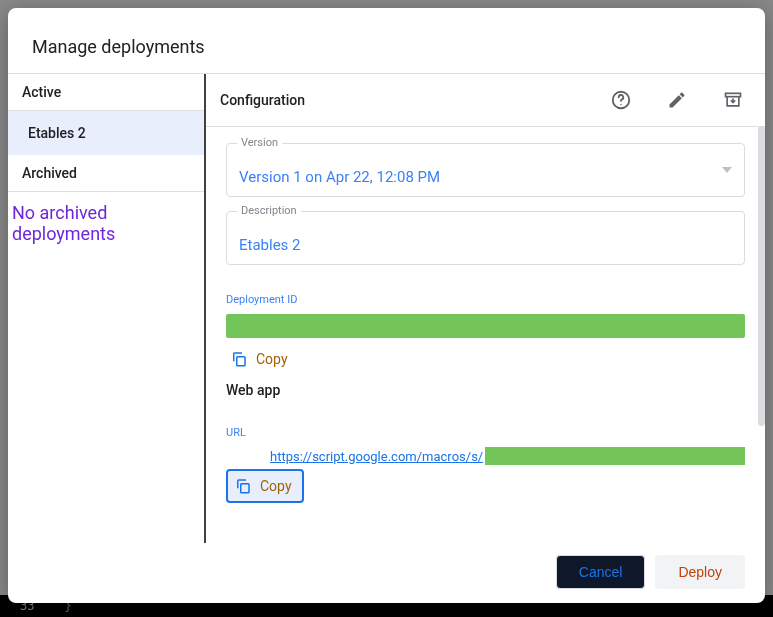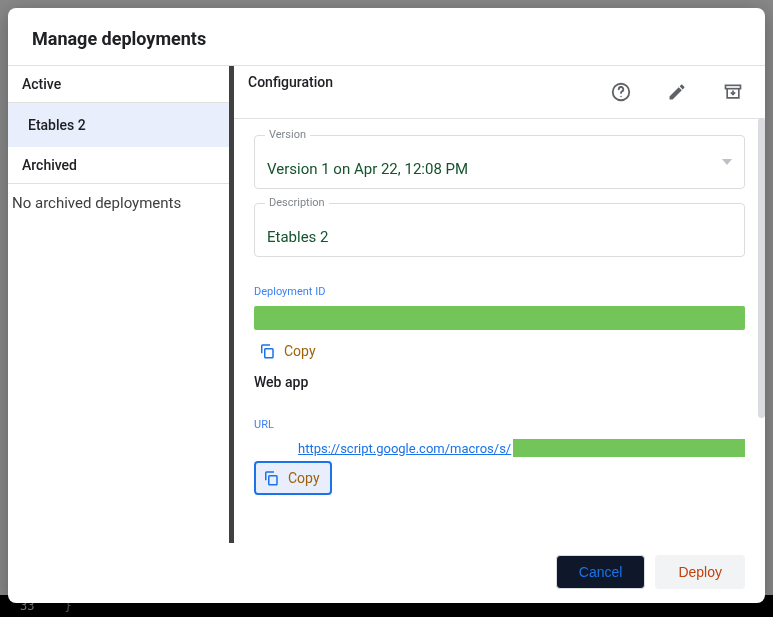--- a/index.html
+++ b/index.html
@@ -35,31 +35,32 @@
       display: flex;
       flex-direction: column;
       overflow: hidden;
     }
     .dialog-header {
       padding: 20px 24px 16px 24px;
       border-bottom: 1px solid #e0e0e0;
     }
     .dialog-title {
       font-size: 18px;
-      font-weight: 700;
-      color: #202124;
+      font-weight: 400;
+      color: #202124;
+      margin-top: 8px;
     }
     .dialog-body {
       flex: 1;
       display: flex;
       min-height: 0;
     }
     .sidebar {
-      width: 226px;
-      border-right: 5px solid #404040;
+      width: 198px;
+      border-right: 2px solid #404040;
       overflow-y: auto;
     }
     .side-section-title {
       padding: 10px 14px;
       font-size: 14px;
       font-weight: 500;
       color: #202124;
       border-bottom: 1px solid #e0e0e0;
     }
     .side-item {
@@ -67,32 +68,33 @@
       font-size: 14px;
       color: #202124;
       cursor: pointer;
     }
     .side-item.selected {
       background: #e8eefc;
       font-weight: 500;
     }
     .side-empty {
       padding: 10px 4px;
-      font-size: 15px;
-      color: #404040;
+      font-size: 18px;
+      color: #6d28d9;
     }
     .main {
       flex: 1;
       display: flex;
       flex-direction: column;
       position: relative;
       min-width: 0;
     }
     .main-header {
       display: flex;
+      align-items: center;
       padding: 8px 14px;
       border-bottom: 1px solid #e0e0e0;
       gap: 20px;
     }
     .main-header-title {
       font-size: 14px;
       font-weight: 500;
       color: #202124;
       flex: 1;
     }
@@ -124,21 +126,21 @@
       position: absolute;
       top: -8px;
       left: 10px;
       background: #fff;
       padding: 0 4px;
       font-size: 11px;
       color: #80868b;
     }
     .field-value {
       font-size: 15px;
-      color: #14532d;
+      color: #3b82f6;
     }
     .field-chevron {
       position: absolute;
       right: 12px;
       top: 50%;
       transform: translateY(-50%);
       color: #bdc1c6;
     }
     .section-label {
       font-size: 11px;

